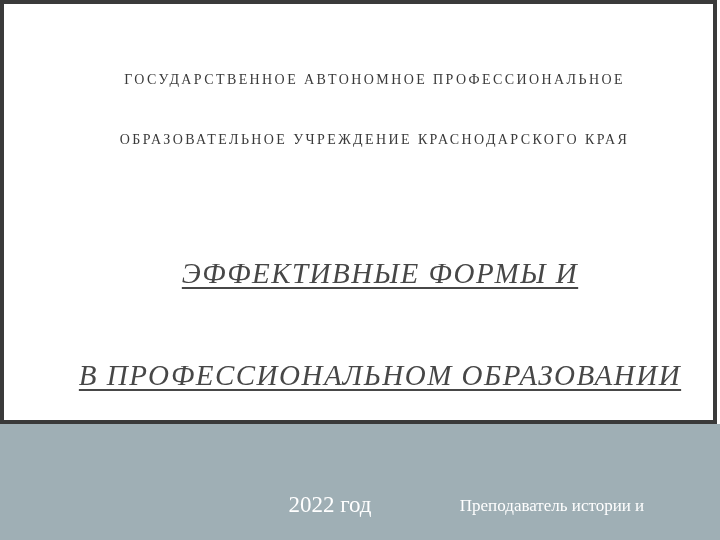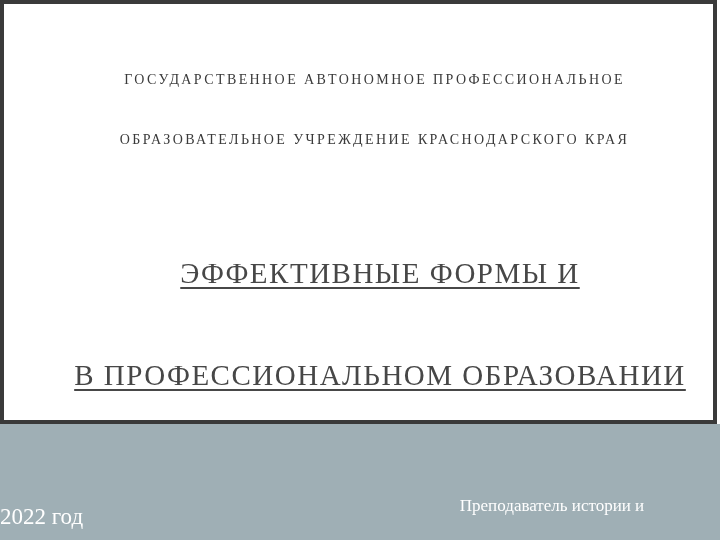--- a/index.html
+++ b/index.html
@@ -43,20 +43,21 @@
     left: 0;
     width: 100%;
     text-align: center;
     font-size: 29px;
     line-height: 34px;
     letter-spacing: 1.5px;
     color: #474747;
     white-space: pre-wrap;
   }
   .title-line.italic {
+    font-style: italic;
     text-decoration: underline;
     text-decoration-thickness: 2px;
     text-underline-offset: 4px;
     margin-left: 43px;
   }
   
   .footer-band {
     position: absolute;
     left: 0;
     top: 424px;
@@ -70,24 +71,24 @@
     left: 412px;
     width: 280px;
     text-align: center;
     font-size: 17px;
     line-height: 23px;
     color: #ffffff;
     white-space: pre-wrap;
   }
   .year {
     position: absolute;
-    top: 80px;
+    top: 68px;
     left: 0;
     width: 660px;
-    text-align: left;
+    text-align: center;
     font-size: 23px;
     color: #ffffff;
   }
 </style>
 </head>
 <body>
 
 <div class="slide">
 
   <div class="title-box">

